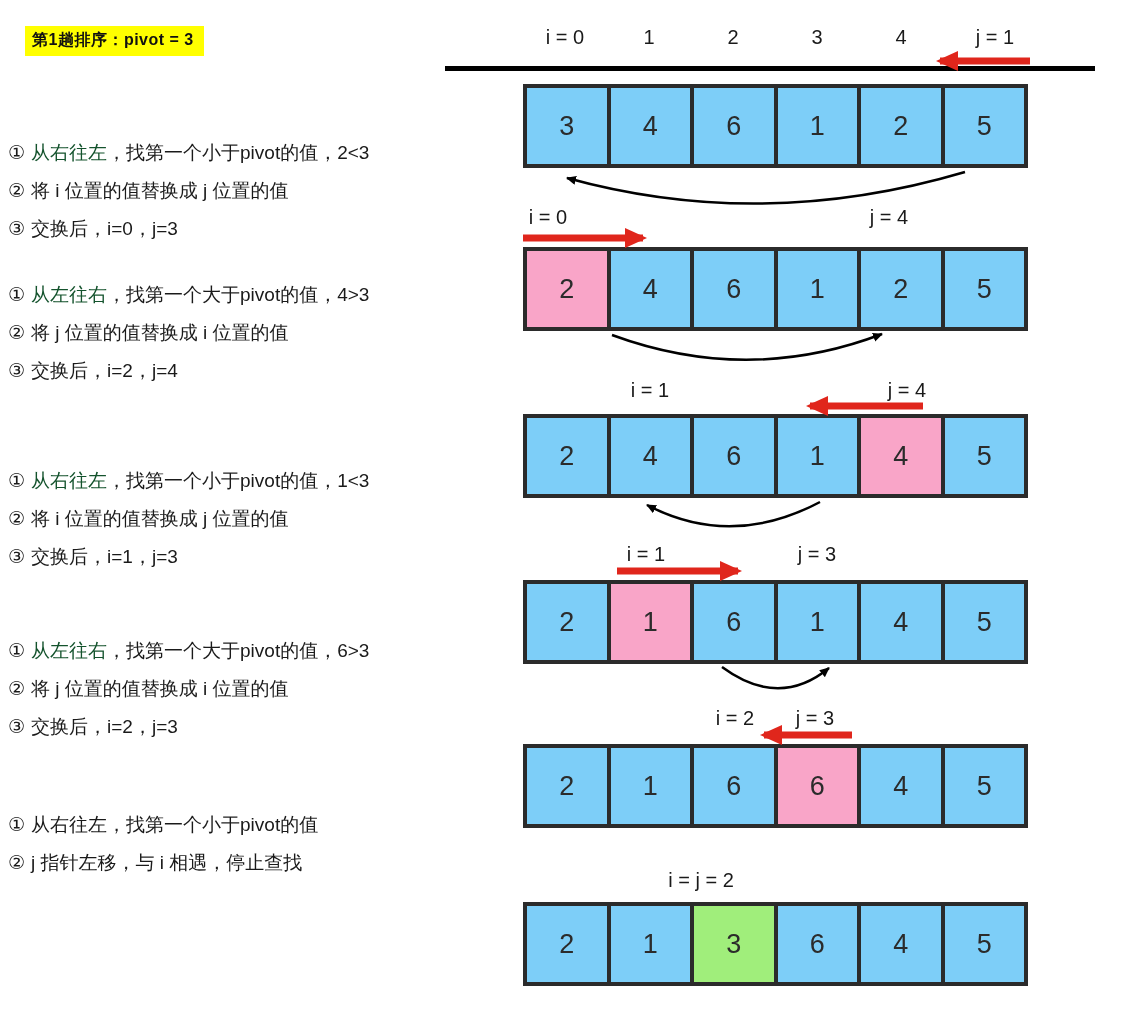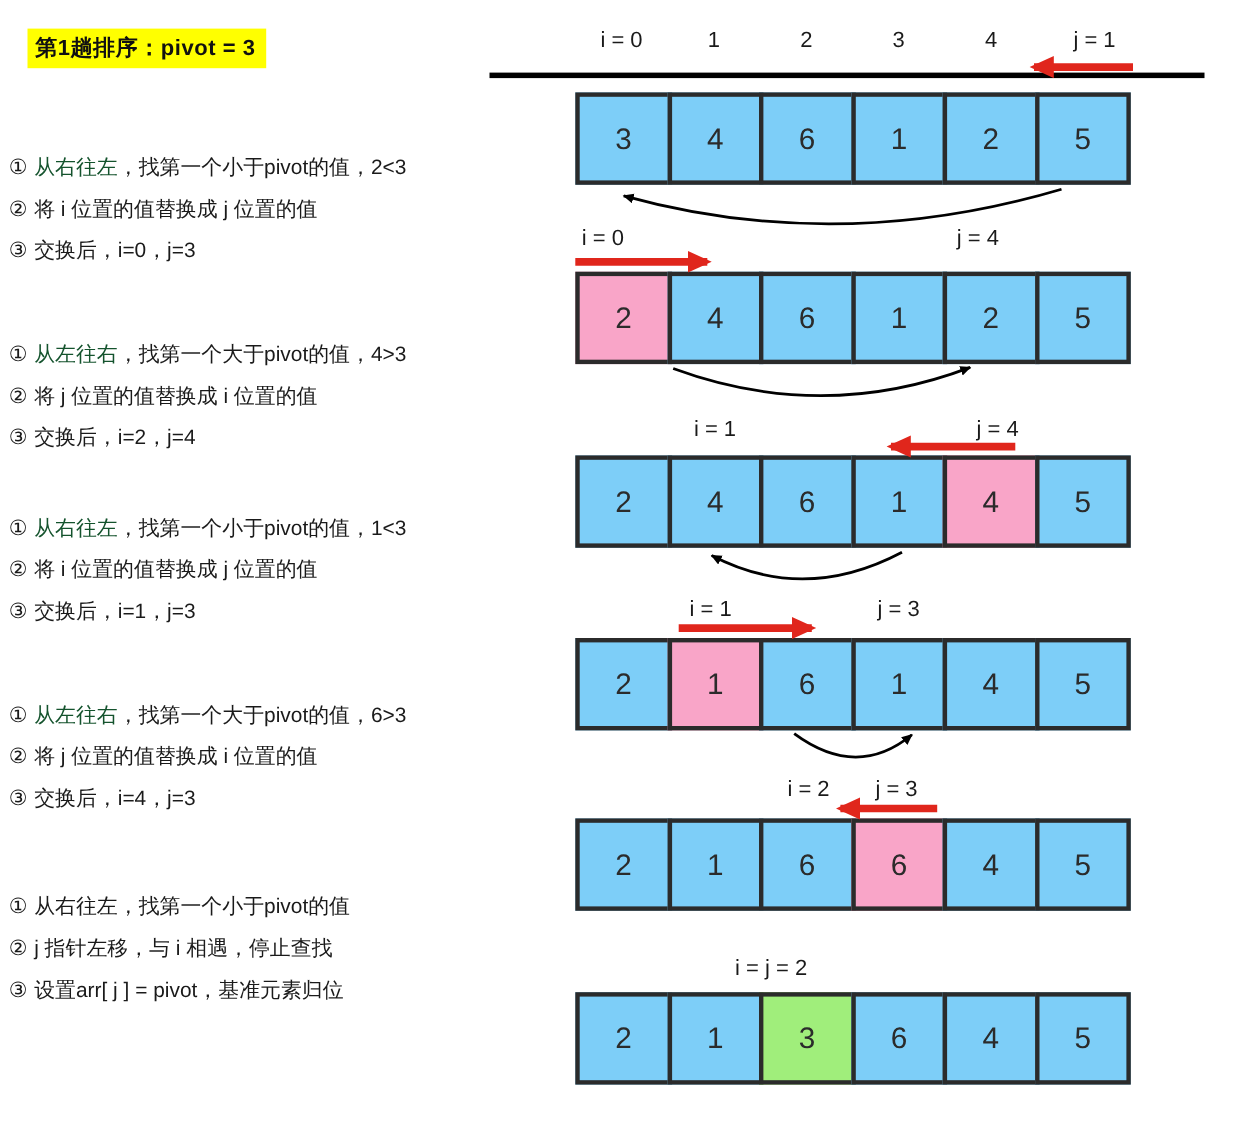--- a/index.html
+++ b/index.html
@@ -2,21 +2,21 @@
 <html><head>
 <meta charset="utf-8">
 <style>
   html,body{margin:0;padding:0;background:#ffffff;}
   .canvas{
     position:relative;width:1142px;height:1024px;background:#ffffff;
     font-family:"Liberation Sans","DejaVu Sans",sans-serif;overflow:hidden;
   }
   .title{
     position:absolute;left:25px;top:26px;background:#FFFF00;color:#111;
-    font-size:20px;font-weight:bold;padding:4px 10px 5px 7px;letter-spacing:0.5px;
+    font-size:16px;font-weight:bold;padding:4px 10px 5px 7px;letter-spacing:0.5px;
   }
   .ruler-label{
     position:absolute;top:26px;width:80px;text-align:center;
     font-size:20px;color:#1a1a1a;
   }
   .baseline{position:absolute;left:445px;top:66px;width:650px;height:5px;background:#000;}
   .arr{position:absolute;left:523px;width:505px;height:84px;display:flex;}
   .cell{
     flex:1;border:4px solid #2b2b2b;margin-left:-4px;background:#7DCEF8;
     display:flex;align-items:center;justify-content:center;
@@ -119,42 +119,41 @@
     <div class="cell">4</div>
     <div class="cell">5</div>
   </div>
 
   <div class="note" style="top:134px">
     <div><span class="num">①</span><span class="red">从右往左</span><span>，找第一个小于pivot的值，2&lt;3</span></div>
     <div><span class="num">②</span><span class="red"></span><span>将 i 位置的值替换成 j 位置的值</span></div>
     <div><span class="num">③</span><span class="red"></span><span>交换后，i=0，j=3</span></div>
   </div>
 
-  <div class="note" style="top:304px">
+  <div class="note" style="top:276px">
     <div><span class="num">①</span><span class="red">从左往右</span><span>，找第一个大于pivot的值，4&gt;3</span></div>
     <div><span class="num">②</span><span class="red"></span><span>将 j 位置的值替换成 i 位置的值</span></div>
     <div><span class="num">③</span><span class="red"></span><span>交换后，i=2，j=4</span></div>
   </div>
 
   <div class="note" style="top:462px">
     <div><span class="num">①</span><span class="red">从右往左</span><span>，找第一个小于pivot的值，1&lt;3</span></div>
     <div><span class="num">②</span><span class="red"></span><span>将 i 位置的值替换成 j 位置的值</span></div>
     <div><span class="num">③</span><span class="red"></span><span>交换后，i=1，j=3</span></div>
   </div>
 
   <div class="note" style="top:632px">
     <div><span class="num">①</span><span class="red">从左往右</span><span>，找第一个大于pivot的值，6&gt;3</span></div>
     <div><span class="num">②</span><span class="red"></span><span>将 j 位置的值替换成 i 位置的值</span></div>
-    <div><span class="num">③</span><span class="red"></span><span>交换后，i=4，j=3</span></div>
+    <div><span class="num">③</span><span class="red"></span><span>交换后，i=2，j=3</span></div>
   </div>
 
   <div class="note" style="top:806px">
     <div><span class="num">①</span><span class="red"></span><span>从右往左，找第一个小于pivot的值</span></div>
     <div><span class="num">②</span><span class="red"></span><span>j 指针左移，与 i 相遇，停止查找</span></div>
-    <div><span class="num">③</span><span class="red"></span><span>设置arr[ j ] = pivot，基准元素归位</span></div>
   </div>
 
   <svg class="overlay" width="1142" height="1024" viewBox="0 0 1142 1024">
     <defs>
       <marker id="redhead" markerUnits="userSpaceOnUse" markerWidth="24" markerHeight="22" refX="18" refY="10" orient="auto">
         <path d="M0,0 L22,10 L0,20 z" fill="#E0261C"></path>
       </marker>
       <marker id="blackhead" markerUnits="userSpaceOnUse" markerWidth="14" markerHeight="12" refX="9" refY="4.5" orient="auto">
         <path d="M0,0 L10,4.5 L0,9 z" fill="#000"></path>
       </marker>

